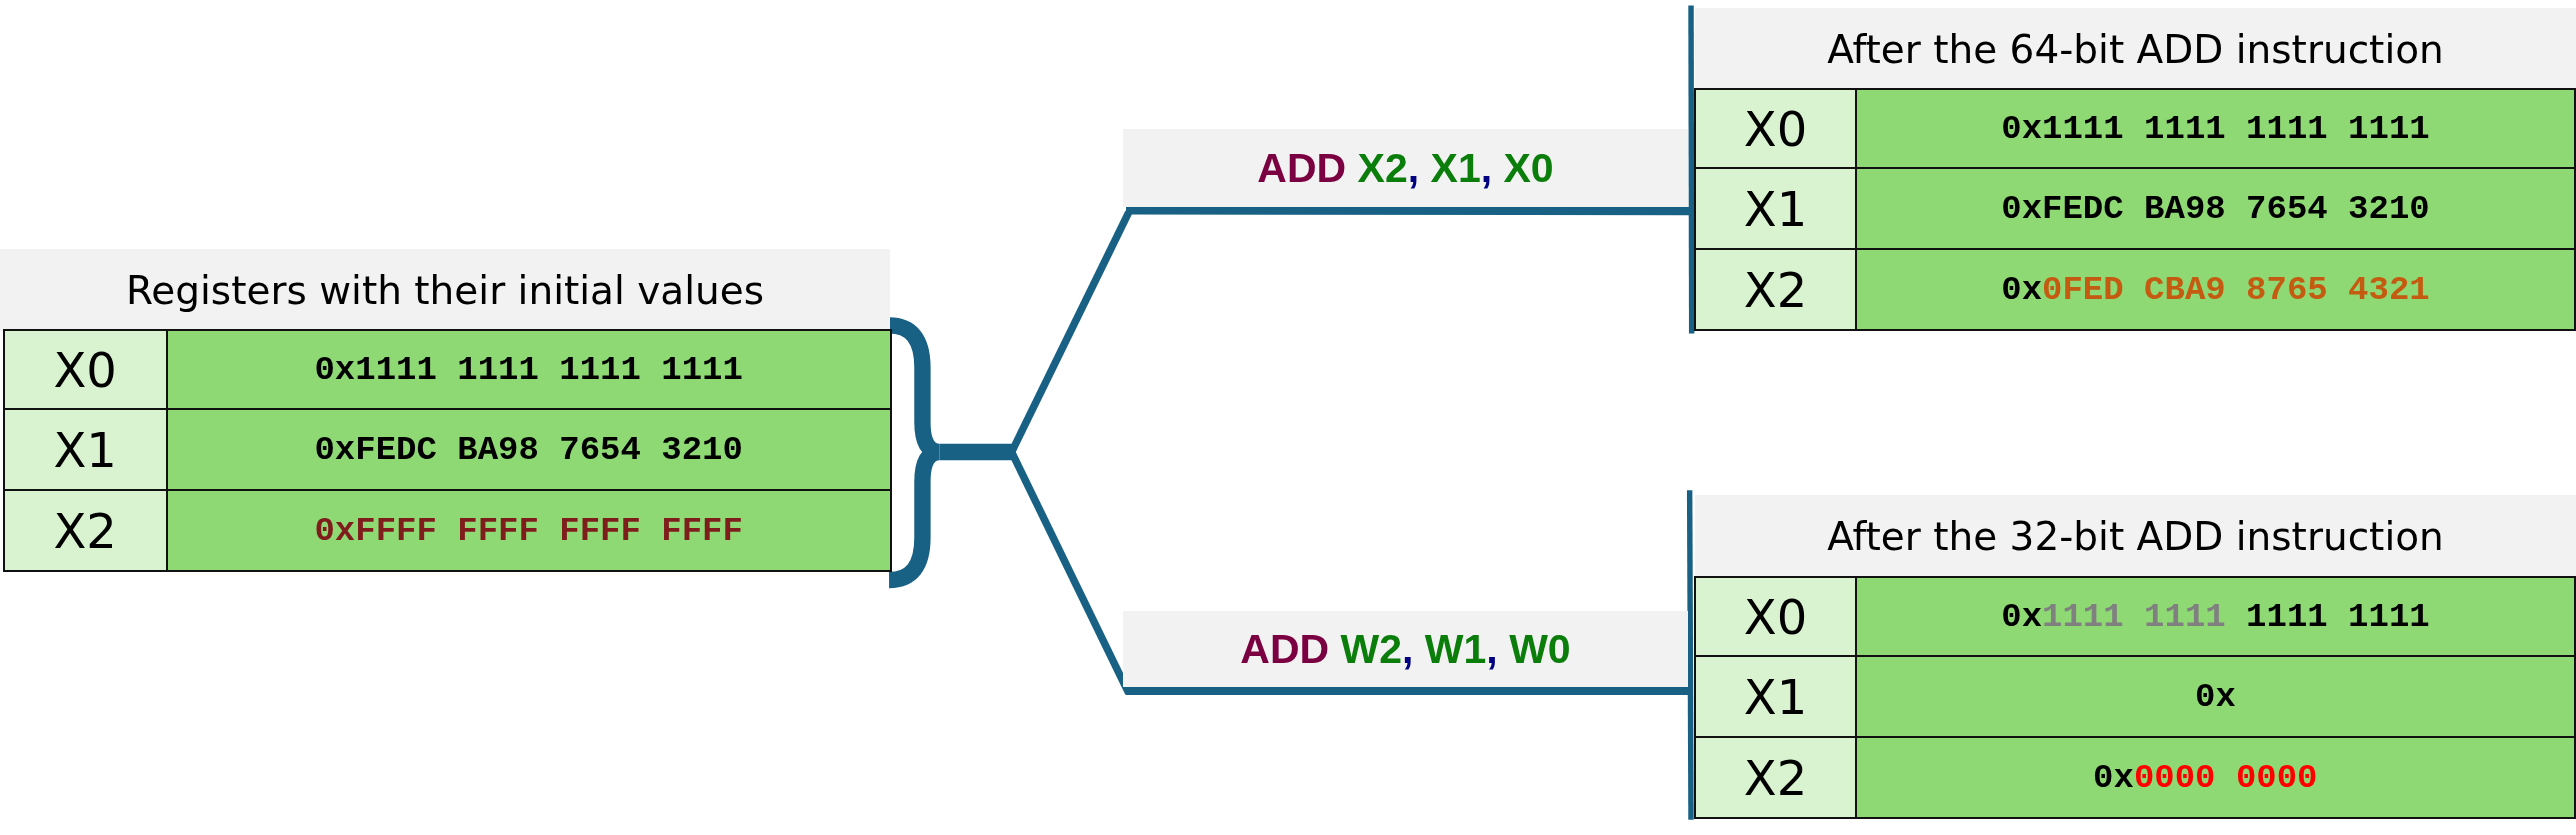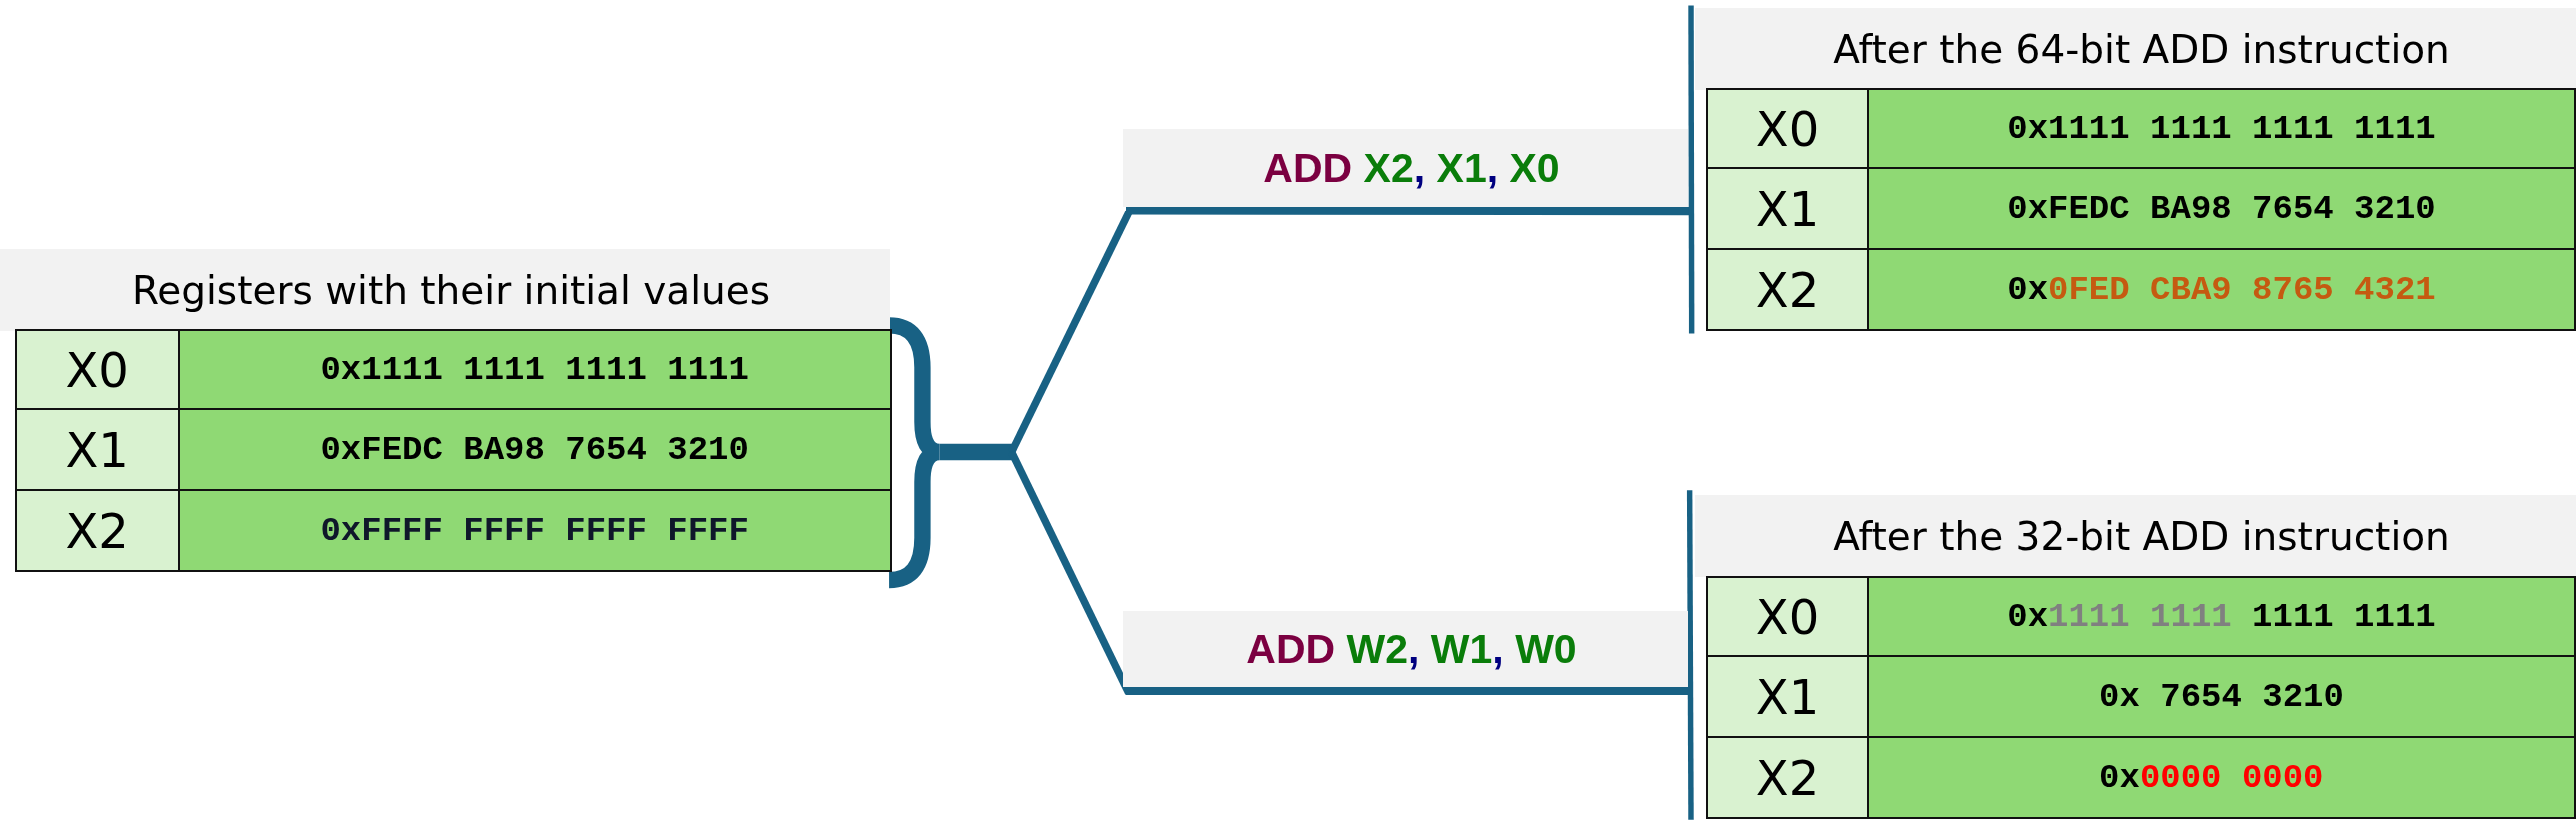--- a/index.html
+++ b/index.html
@@ -1,17 +1,17 @@
 <!DOCTYPE html>
 <html style="font-size:11px"><head>
 <meta charset="utf-8">
 <style>
   html, body { margin:0; padding:0; background:#ffffff; }
   body { width:2576px; height:836px; position:relative; overflow:hidden; font-family:"DejaVu Sans", sans-serif; }
-  .abs { position:absolute; box-sizing:border-box;padding-left:12px; }
+  .abs { position:absolute; box-sizing:border-box; }
   .header { background:#f2f2f2; display:flex; align-items:center; justify-content:center; color:#000; font-family:"DejaVu Sans", sans-serif; font-size:39px; }
   .row { display:flex; border:2.7px solid #111; border-top:none; box-sizing:border-box; }
   .row.first { border-top:2.7px solid #111; }
   .reg { background:#d9f2d0; display:flex; align-items:center; justify-content:center; font-family:"DejaVu Sans", sans-serif; font-size:48px; color:#000; border-right:2.7px solid #111; box-sizing:border-box; }
   .val { background:#8fd974; flex:1; display:flex; align-items:center; justify-content:center; font-family:"Liberation Mono", "DejaVu Sans Mono", monospace; font-weight:bold; font-size:34px; color:#000; white-space:pre; }
   .instr { background:#f2f2f2; display:flex; align-items:center; justify-content:center; font-family:Liberation Sans, sans-serif; font-weight:bold; font-size:41px; white-space:pre; }
   svg.conn { position:absolute; left:0; top:0; }
 </style>
 </head>
 <body>
@@ -32,21 +32,21 @@
     <div class="row first" style="height: 81px;">
       <div class="reg" style="width: 163px;">X0</div>
       <div class="val"><span style="color: rgb(0, 0, 0);">0x1111 1111 1111 1111</span></div>
     </div>
     <div class="row" style="height: 81px;">
       <div class="reg" style="width: 163px;">X1</div>
       <div class="val"><span style="color: rgb(0, 0, 0);">0xFEDC BA98 7654 3210</span></div>
     </div>
     <div class="row" style="height: 81px;">
       <div class="reg" style="width: 163px;">X2</div>
-      <div class="val"><span style="color: #0f172a; text-align: right;">0xFFFF FFFF FFFF FFFF</span></div>
+      <div class="val"><span style="color: #7f1d1d; text-align: right;">0xFFFF FFFF FFFF FFFF</span></div>
     </div>
   </div>
 
 <div class="abs instr" style="left:1123px; top:129px; width:565px; height:78px;" id="instr64"><span style="color: rgb(123, 0, 65);">ADD </span><span style="color: rgb(10, 125, 10);">X2</span><span style="color: rgb(0, 0, 128);">, </span><span style="color: rgb(10, 125, 10);">X1</span><span style="color: rgb(0, 0, 128);">, </span><span style="color: rgb(10, 125, 10);">X0</span></div>
 
 <div class="abs instr" style="left:1123px; top:611px; width:565px; height:76px;" id="instr32"><span style="color: rgb(123, 0, 65);">ADD </span><span style="color: rgb(10, 125, 10);">W2</span><span style="color: rgb(0, 0, 128);">, </span><span style="color: rgb(10, 125, 10);">W1</span><span style="color: rgb(0, 0, 128);">, </span><span style="color: rgb(10, 125, 10);">W0</span></div>
 
 <div class="abs header" style="left:1695px; top:8.2px; width:881px; height:82px;">After the 64-bit ADD instruction</div>
 <div class="abs" style="left:1694px; top:88px; width:882px;" id="tbl-after64">
     <div class="row first" style="height: 81px;">
@@ -64,20 +64,20 @@
   </div>
 
 <div class="abs header" style="left:1695px; top:495px; width:881px; height:82px;">After the 32-bit ADD instruction</div>
 <div class="abs" style="left:1694px; top:576px; width:882px;" id="tbl-after32">
     <div class="row first" style="height: 81px;">
       <div class="reg" style="width: 161px;">X0</div>
       <div class="val"><span style="color: rgb(0, 0, 0);">0x</span><span style="color: rgb(128, 128, 128);">1111 1111</span><span style="color: rgb(0, 0, 0);"> 1111 1111</span></div>
     </div>
     <div class="row" style="height: 81px;">
       <div class="reg" style="width: 161px;">X1</div>
-      <div class="val"><span style="color: rgb(0, 0, 0);">0x</span><span style="color: rgb(0, 0, 0);"> 7654 3210</span></div>
+      <div class="val"><span style="color: rgb(0, 0, 0);">0x</span></div>
     </div>
     <div class="row" style="height: 81px;">
       <div class="reg" style="width: 161px;">X2</div>
       <div class="val"><span style="color: rgb(0, 0, 0);">0x</span><span style="color: rgb(255, 0, 0);">0000 0000</span><span style="color: rgb(0, 0, 0);"> </span></div>
     </div>
   </div>
 
 
 </body></html>

